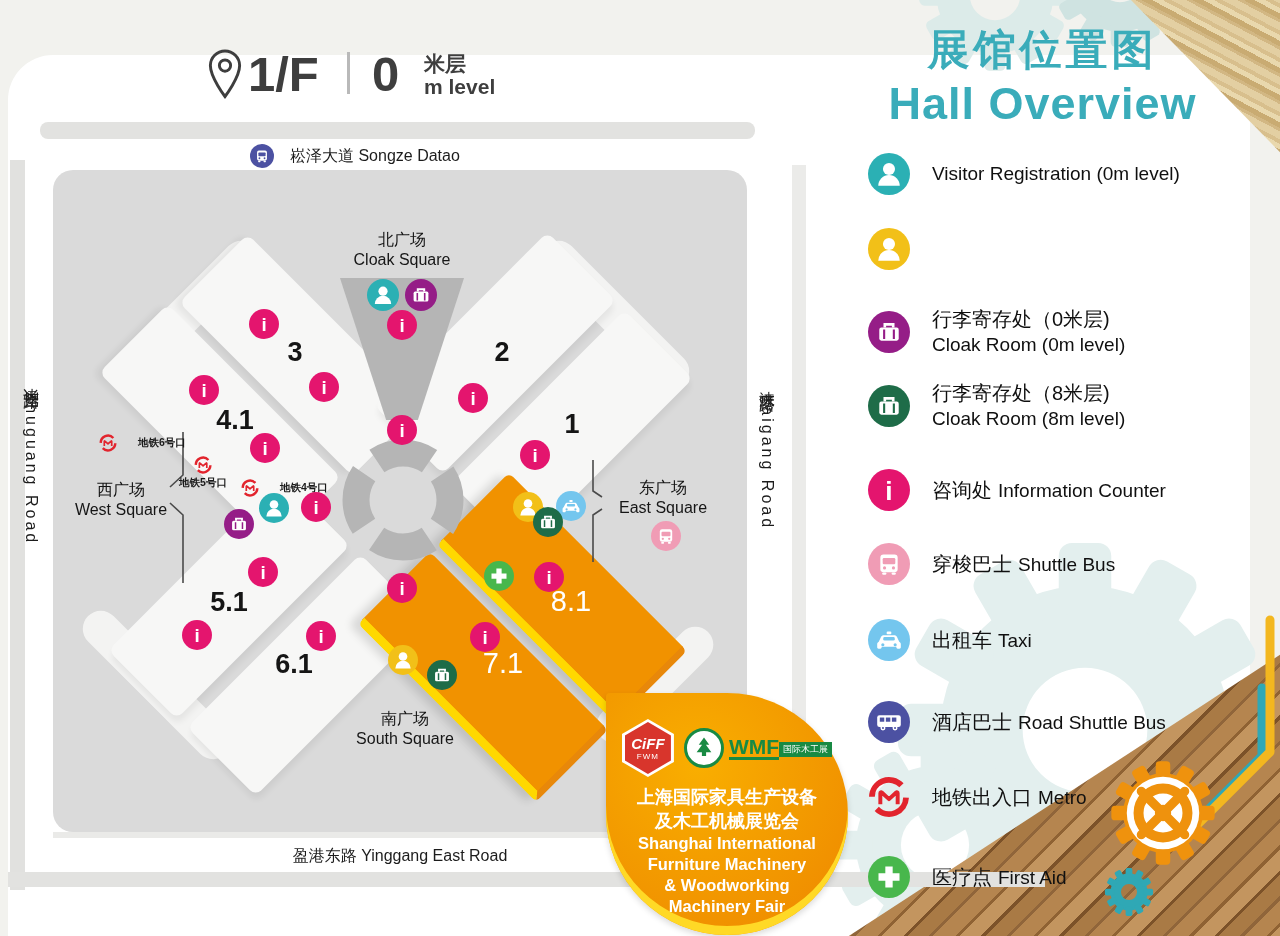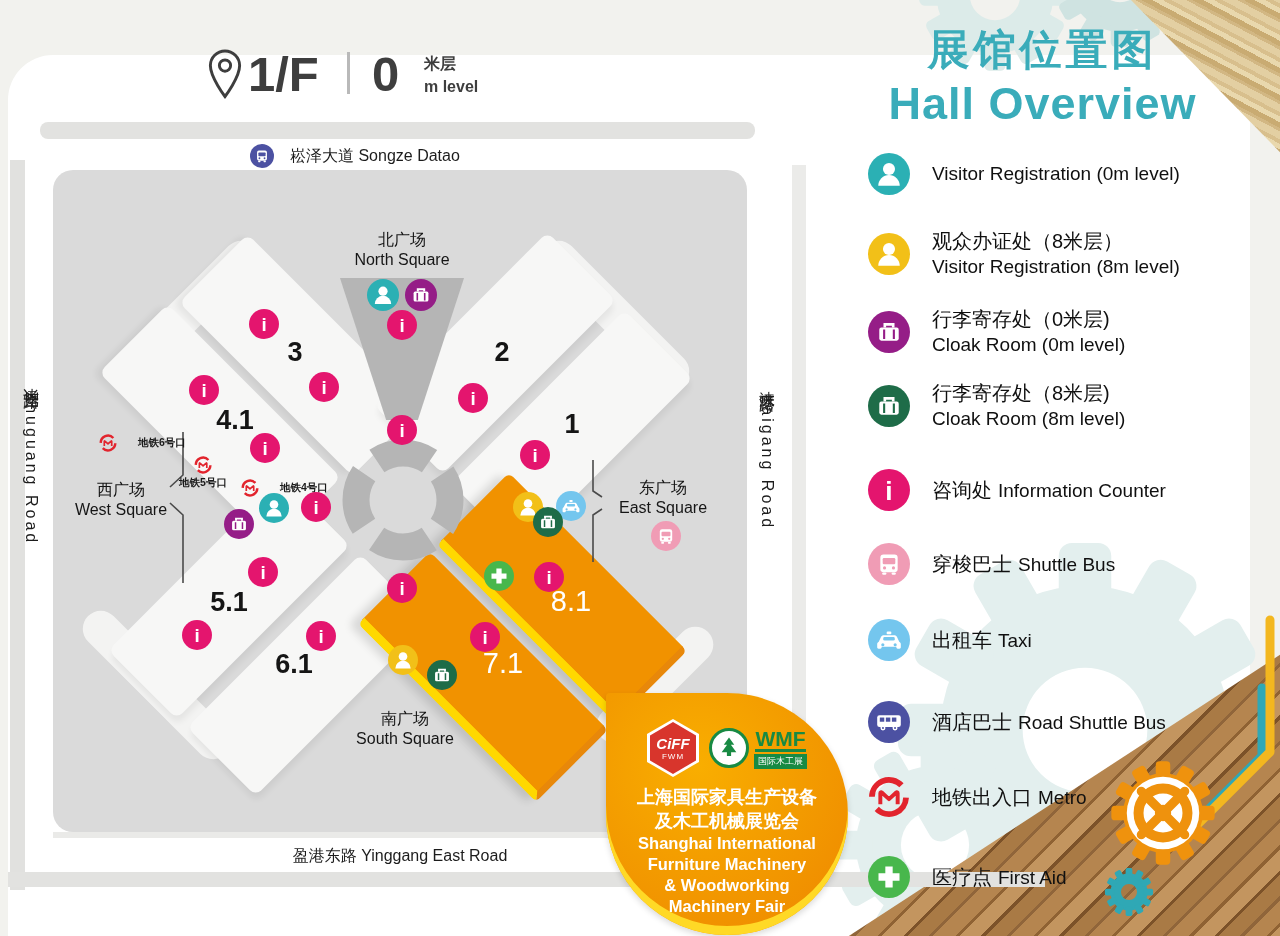--- a/index.html
+++ b/index.html
@@ -17,21 +17,21 @@
   .wood-br { position:absolute; left:840px; top:640px; width:440px; height:296px;
       clip-path:polygon(2% 100%,100% 5%,100% 100%);
       background:repeating-linear-gradient(135deg,#b5854f 0 16px,#8f6233 16px 19px,#c3955f 19px 34px,#7c5229 34px 37px,#a97a45 37px 52px,#90653a 52px 55px); }
   .chevrons { position:absolute; left:1100px; top:590px; width:180px; height:260px; }
 
   
   .loc-pin { position:absolute; left:207px; top:48px; width:36px; height:52px; }
   .loc-floor { position:absolute; left:248px; top:46px; font-size:49px; font-weight:bold; color:#3e3e3e; }
   .loc-div { position:absolute; left:347px; top:52px; width:3px; height:42px; background:#b9b9b9; }
   .loc-zero { position:absolute; left:372px; top:46px; font-size:49px; font-weight:bold; color:#3e3e3e; }
-  .loc-units { position:absolute; left:424px; top:52px; line-height:23px; font-size:16px; font-weight:bold; color:#3e3e3e; }
+  .loc-units { position:absolute; left:424px; top:52px; line-height:23px; font-size:21px; font-weight:bold; color:#3e3e3e; }
 
   .title-block { position:absolute; left:845px; top:22px; width:395px; text-align:center; color:#3aacba; }
   .title-zh { font-size:42px; font-weight:bold; letter-spacing:4px; }
   .title-en { font-size:45px; font-weight:bold; letter-spacing:1px; }
 
   
   .road-top-bar { position:absolute; left:40px; top:122px; width:715px; height:17px; border-radius:8px; background:#e2e2e0; }
   .songze { position:absolute; left:250px; top:144px; display:flex; align-items:center; gap:16px; }
   .songze svg { width:24px; height:24px; }
   .songze span { font-size:16px; color:#1c1c1c; }
@@ -87,21 +87,21 @@
   .ciff { position:relative; width:52px; height:58px;
           clip-path:polygon(50% 0,100% 26%,100% 74%,50% 100%,0 74%,0 26%); background:#ffffff; }
   .ciff-inner { position:absolute; left:3px; top:3px; width:46px; height:52px;
           clip-path:polygon(50% 0,100% 26%,100% 74%,50% 100%,0 74%,0 26%); background:#d8352c;
           display:flex; flex-direction:column; align-items:center; justify-content:center; color:#fff; }
   .ciff-name { font-size:15px; font-weight:800; font-style:italic; }
   .ciff-sub { font-size:8px; letter-spacing:1px; }
   .wmf { display:flex; align-items:center; gap:5px; }
   .wmf-circle { width:40px; height:40px; border-radius:50%; background:#fff; border:3px solid #188a43;
                 display:flex; align-items:center; justify-content:center; }
-  .wmf-col { display:flex; flex-direction:column; align-items:center; }
+  .wmf-col { display:flex; flex-direction:row; align-items:center; }
   .wmf-name { font-size:21px; font-weight:900; color:#188a43; border-bottom:3px solid #188a43; line-height:21px; }
   .wmf-sub { margin-top:2px; background:#188a43; color:#fff; font-size:9px; padding:1px 4px; white-space:nowrap; }
   .badge-zh { color:#fff; font-size:18px; font-weight:bold; line-height:24px; text-align:center; }
   .badge-en { color:#fff; font-size:16.5px; font-weight:bold; line-height:21px; text-align:center; }
 </style>
 </head>
 <body>
 
 <svg width="0" height="0" style="position:absolute">
   <defs>
@@ -280,21 +280,21 @@
     <div class="hall-label" style="left:182px;top:250px">4.1</div>
     <div class="hall-label" style="left:449px;top:182px">2</div>
     <div class="hall-label" style="left:519px;top:254px">1</div>
     <div class="hall-label" style="left:176px;top:432px">5.1</div>
     <div class="hall-label" style="left:241px;top:494px">6.1</div>
     <div class="hall-label white" style="left:518px;top:431px">8.1</div>
     <div class="hall-label white" style="left:450px;top:493px">7.1</div>
 
     <div class="sq-label" style="left:349px;top:80px">
       <div>北广场</div>
-      <div>North Square</div>
+      <div>Cloak Square</div>
     </div>
     <div class="sq-label" style="left:68px;top:330px">
       <div>西广场</div>
       <div>West Square</div>
     </div>
     <div class="sq-label" style="left:610px;top:328px">
       <div>东广场</div>
       <div>East Square</div>
     </div>
     <div class="sq-label" style="left:352px;top:559px">
@@ -413,24 +413,20 @@
         <use href="#sym-person"></use>
       </svg>
     <div class="lg-text">
         <span class="en">Visitor Registration (0m level)</span>
       </div>
   </div>
   <div class="lg-row" style="top:228px">
     <svg style="color:#f2c018">
         <use href="#sym-person"></use>
       </svg>
-    <div class="lg-text">
-        <span class="zh">观众办证处（8米层）</span>
-        <span class="en">Visitor Registration (8m level)</span>
-      </div>
   </div>
   <div class="lg-row" style="top:306px">
     <svg style="color:#951d87">
         <use href="#sym-briefcase"></use>
       </svg>
     <div class="lg-text">
         <span class="zh">行李寄存处（0米层)</span>
         <span class="en">Cloak Room (0m level)</span>
       </div>
   </div>

